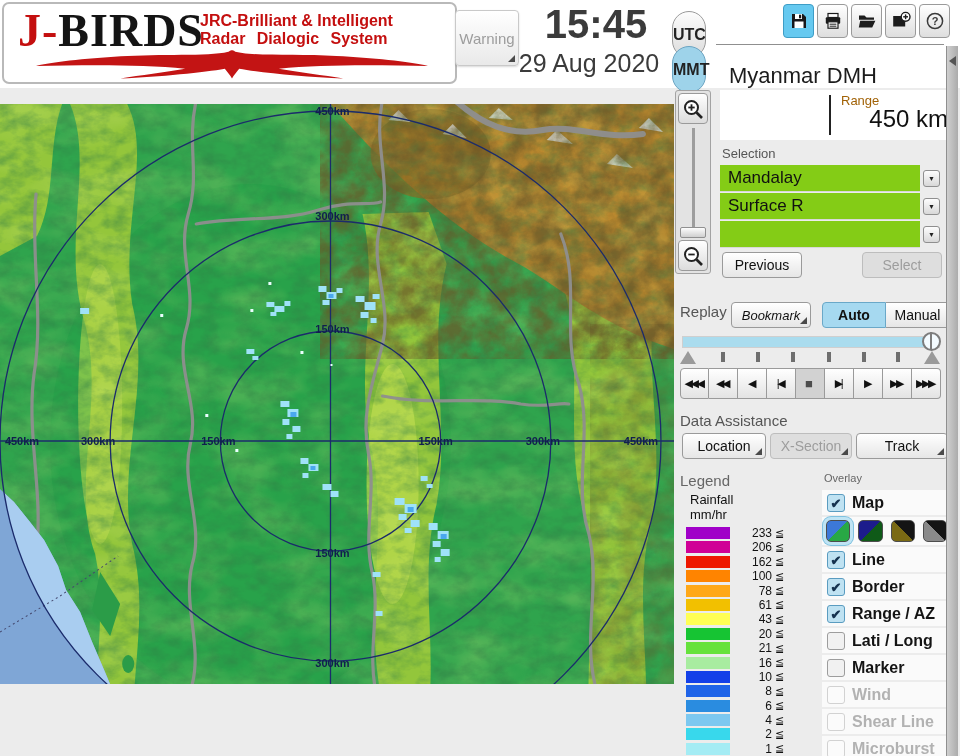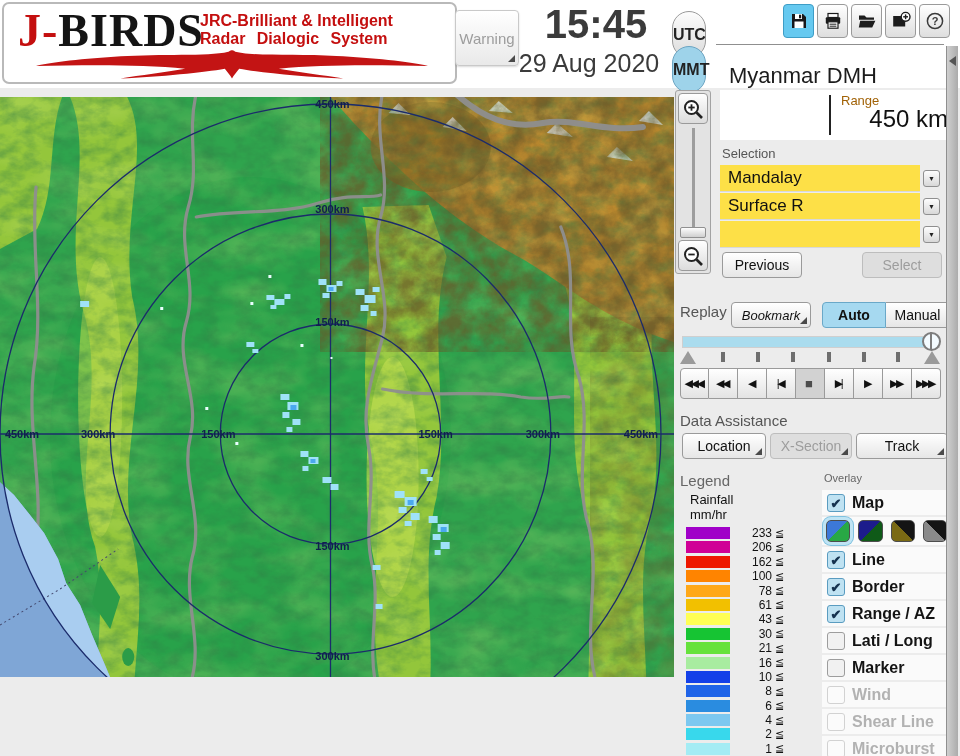--- a/index.html
+++ b/index.html
@@ -41,21 +41,21 @@
   #station { position:absolute; left:729px; top:51px; font-size:22px; color:#1c1c1c;margin-top:12px; }
 
   
   #side-strip { position:absolute; left:946px; top:46px; width:12px; height:710px;
                 background:linear-gradient(90deg,#cfcfcf,#ababab); border-left:1px solid #8f8f8f; z-index:6; }
   #collapse-arrow { position:absolute; left:2px; top:10px; width:0; height:0;
                     border-top:5px solid transparent; border-bottom:5px solid transparent;
                     border-right:7px solid #555; }
 
   
-  #map-area { position:absolute; left:0; top:97px; width:674px; height:580px; overflow:hidden; background:#4d7c0f; }
+  #map-area { position:absolute; left:0; top:104px; width:674px; height:580px; overflow:hidden; background:#4d7c0f; }
   #map-area svg { display:block; font-family:"Liberation Sans", sans-serif; }
   .rl { font-size:11px; font-weight:bold; fill:#111f4e; }
 
   
   #zoom-ctl { position:absolute; left:675px; top:90px; width:36px; height:184px; background:#e3e3e3;
               border:1px solid #a3a3a3; border-radius:3px; z-index:7; }
   .zoom-btn { position:absolute; left:2px; width:30px; height:31px; background:linear-gradient(#ffffff,#dcdcdc);
               border:1px solid #9a9a9a; border-radius:4px; cursor:pointer;
               display:flex; align-items:center; justify-content:center; }
   #zoom-in { top:2px; } #zoom-out { top:149px; }
@@ -65,21 +65,21 @@
 
   
   #panel { position:absolute; left:674px; top:88px; width:272px; height:668px; background:#ececec; }
 
   #range-box { position:absolute; left:720px; top:90px; width:235px; height:50px; background:#fff; z-index:4; }
   #range-div { position:absolute; left:109px; top:5px; width:2px; height:40px; background:#222; }
   #range-label { position:absolute; left:121px; top:3px; font-size:13px; color:#a16207; }
   #range-value { position:absolute; right:7px; top:15px; font-size:24px; color:#111; }
 
   #selection-label { position:absolute; left:722px; top:146px; font-size:13px; color:#555; z-index:4; }
-  .dd-field { position:absolute; left:720px; width:200px; height:27px; background:#fde047;
+  .dd-field { position:absolute; left:720px; width:200px; height:27px; background:#84cc16;
               border-bottom:1px solid #d8d8d8; font-size:17px; color:#111; padding:3px 0 0 8px; z-index:4; }
   .dd-btn { position:absolute; left:923px; width:17px; height:17px; background:linear-gradient(#fdfdfd,#d8d8d8);
             border:1px solid #8f8f8f; border-radius:3px; font-size:7px; color:#222; line-height:15px;
             text-align:center; cursor:pointer; z-index:4; }
 
   .panel-btn { position:absolute; height:26px; background:linear-gradient(#ffffff,#e6e6e6);
                border:1px solid #9a9a9a; border-radius:4px; font-size:14px; color:#111;
                cursor:pointer; z-index:4; text-align:center; }
   .panel-btn:disabled, .panel-btn.disabled { background:#dedede; color:#9d9d9d; border-color:#bdbdbd; }
   #previous-btn { left:722px; top:252px; width:80px; }
@@ -488,21 +488,21 @@
         <span class="lg-val">61</span>
         <span class="lg-lte">≦</span>
       </div>
     <div class="lg-row">
         <span class="lg-sw" style="background-color: rgb(255, 255, 85);"></span>
         <span class="lg-val">43</span>
         <span class="lg-lte">≦</span>
       </div>
     <div class="lg-row">
         <span class="lg-sw" style="background-color: rgb(22, 196, 51);"></span>
-        <span class="lg-val">30</span>
+        <span class="lg-val">20</span>
         <span class="lg-lte">≦</span>
       </div>
     <div class="lg-row">
         <span class="lg-sw" style="background-color: rgb(102, 226, 60);"></span>
         <span class="lg-val">21</span>
         <span class="lg-lte">≦</span>
       </div>
     <div class="lg-row">
         <span class="lg-sw" style="background-color: rgb(168, 236, 160);"></span>
         <span class="lg-val">16</span>

